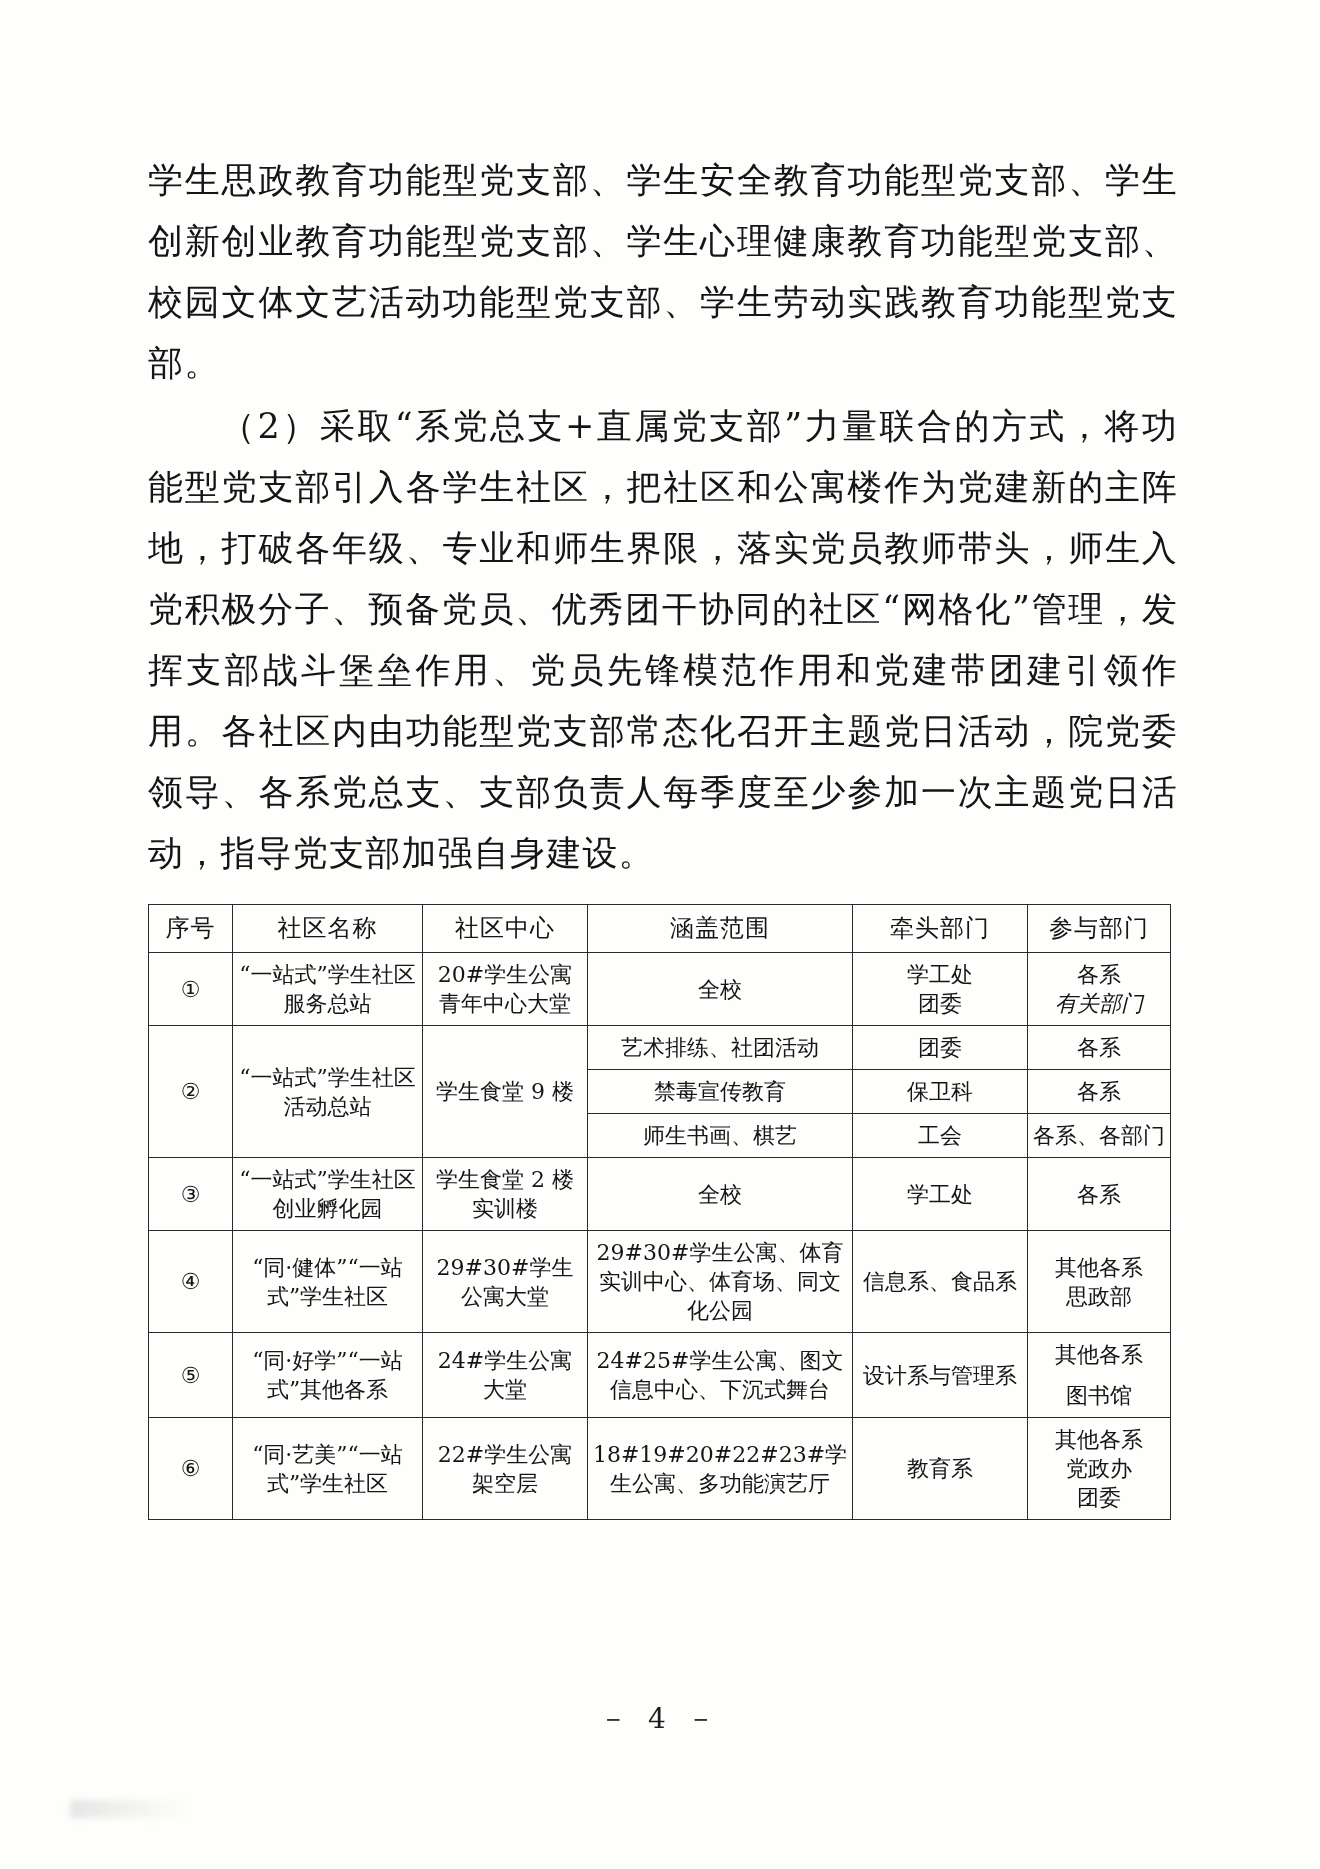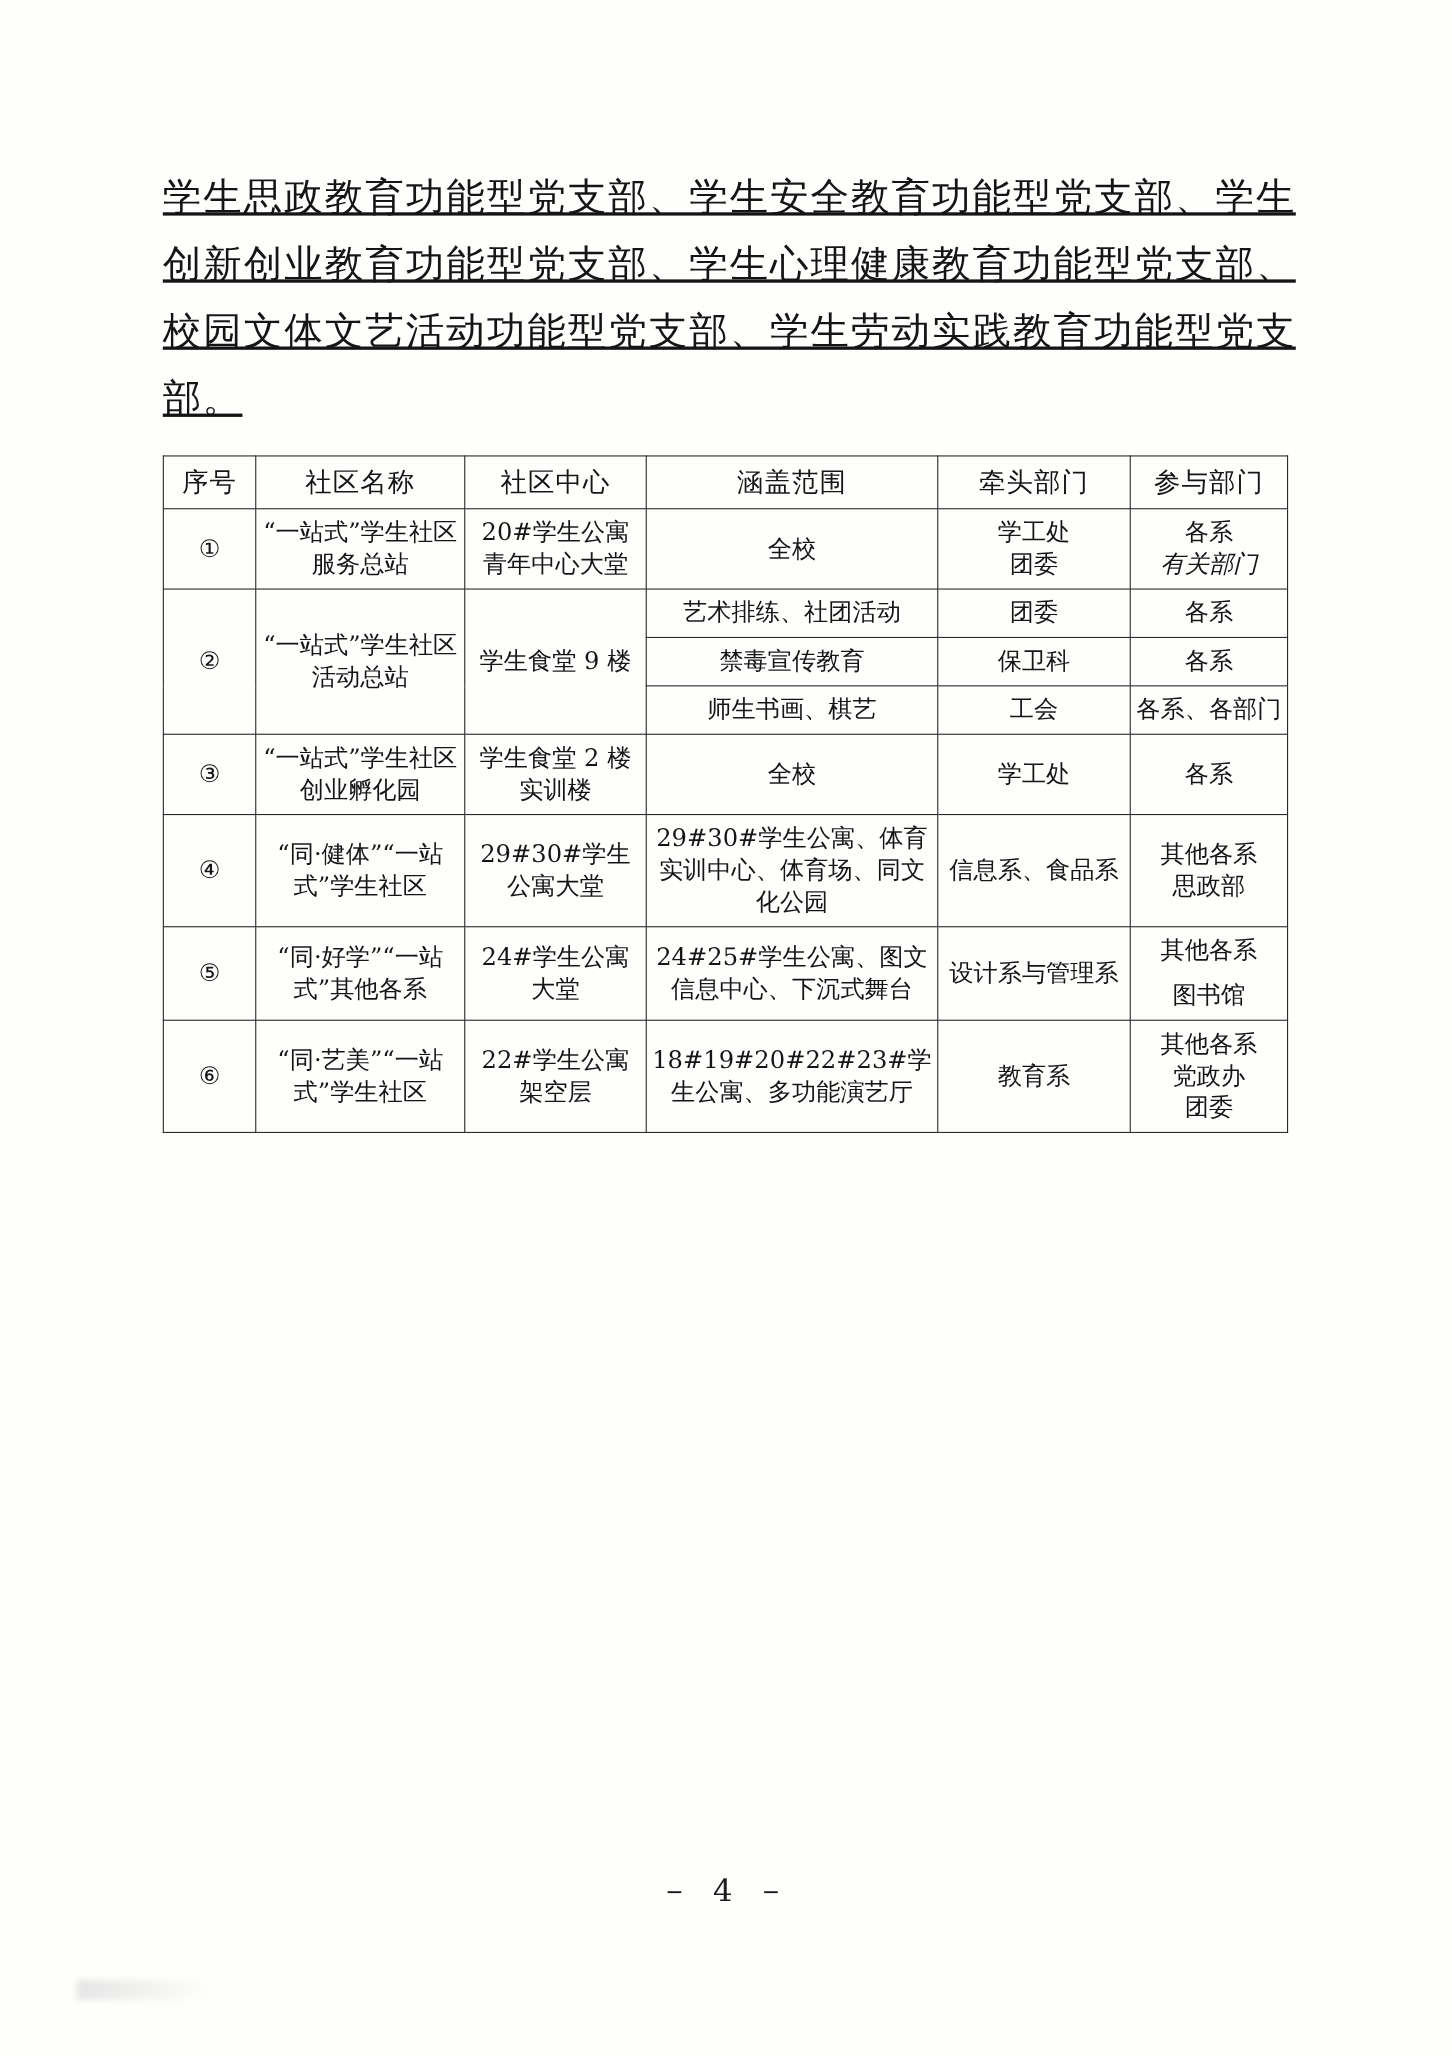--- a/index.html
+++ b/index.html
@@ -29,21 +29,20 @@
     width: 1030px;
   }
   .para {
     font-size: 35px;
     line-height: 61px;
     letter-spacing: 1.2px;
     text-align: justify;
     text-justify: inter-ideograph;
     margin: 0 0 0 0;
     color: #151515;
-    text-decoration: underline;
   }
   .para.indent {
     text-indent: 72px;
   }
   .para + .para {
     margin-top: 2px;
   }
   
   .tbl-wrap {
     margin-top: 20px;
@@ -97,20 +96,21 @@
     filter: blur(3px);
   }
 </style>
 </head>
 <body>
 
 <div class="page">
   <div class="content">
 
     <p class="para">学生思政教育功能型党支部、学生安全教育功能型党支部、学生创新创业教育功能型党支部、学生心理健康教育功能型党支部、校园文体文艺活动功能型党支部、学生劳动实践教育功能型党支部。</p>
+    <p class="para indent">（2）采取“系党总支+直属党支部”力量联合的方式，将功能型党支部引入各学生社区，把社区和公寓楼作为党建新的主阵地，打破各年级、专业和师生界限，落实党员教师带头，师生入党积极分子、预备党员、优秀团干协同的社区“网格化”管理，发挥支部战斗堡垒作用、党员先锋模范作用和党建带团建引领作用。各社区内由功能型党支部常态化召开主题党日活动，院党委领导、各系党总支、支部负责人每季度至少参加一次主题党日活动，指导党支部加强自身建设。</p>
 
     <div class="tbl-wrap">
       <table class="comm">
         <colgroup>
           <col class="col1">
             <col class="col2">
             <col class="col3">
             <col class="col4">
             <col class="col5">
             <col class="col6">

